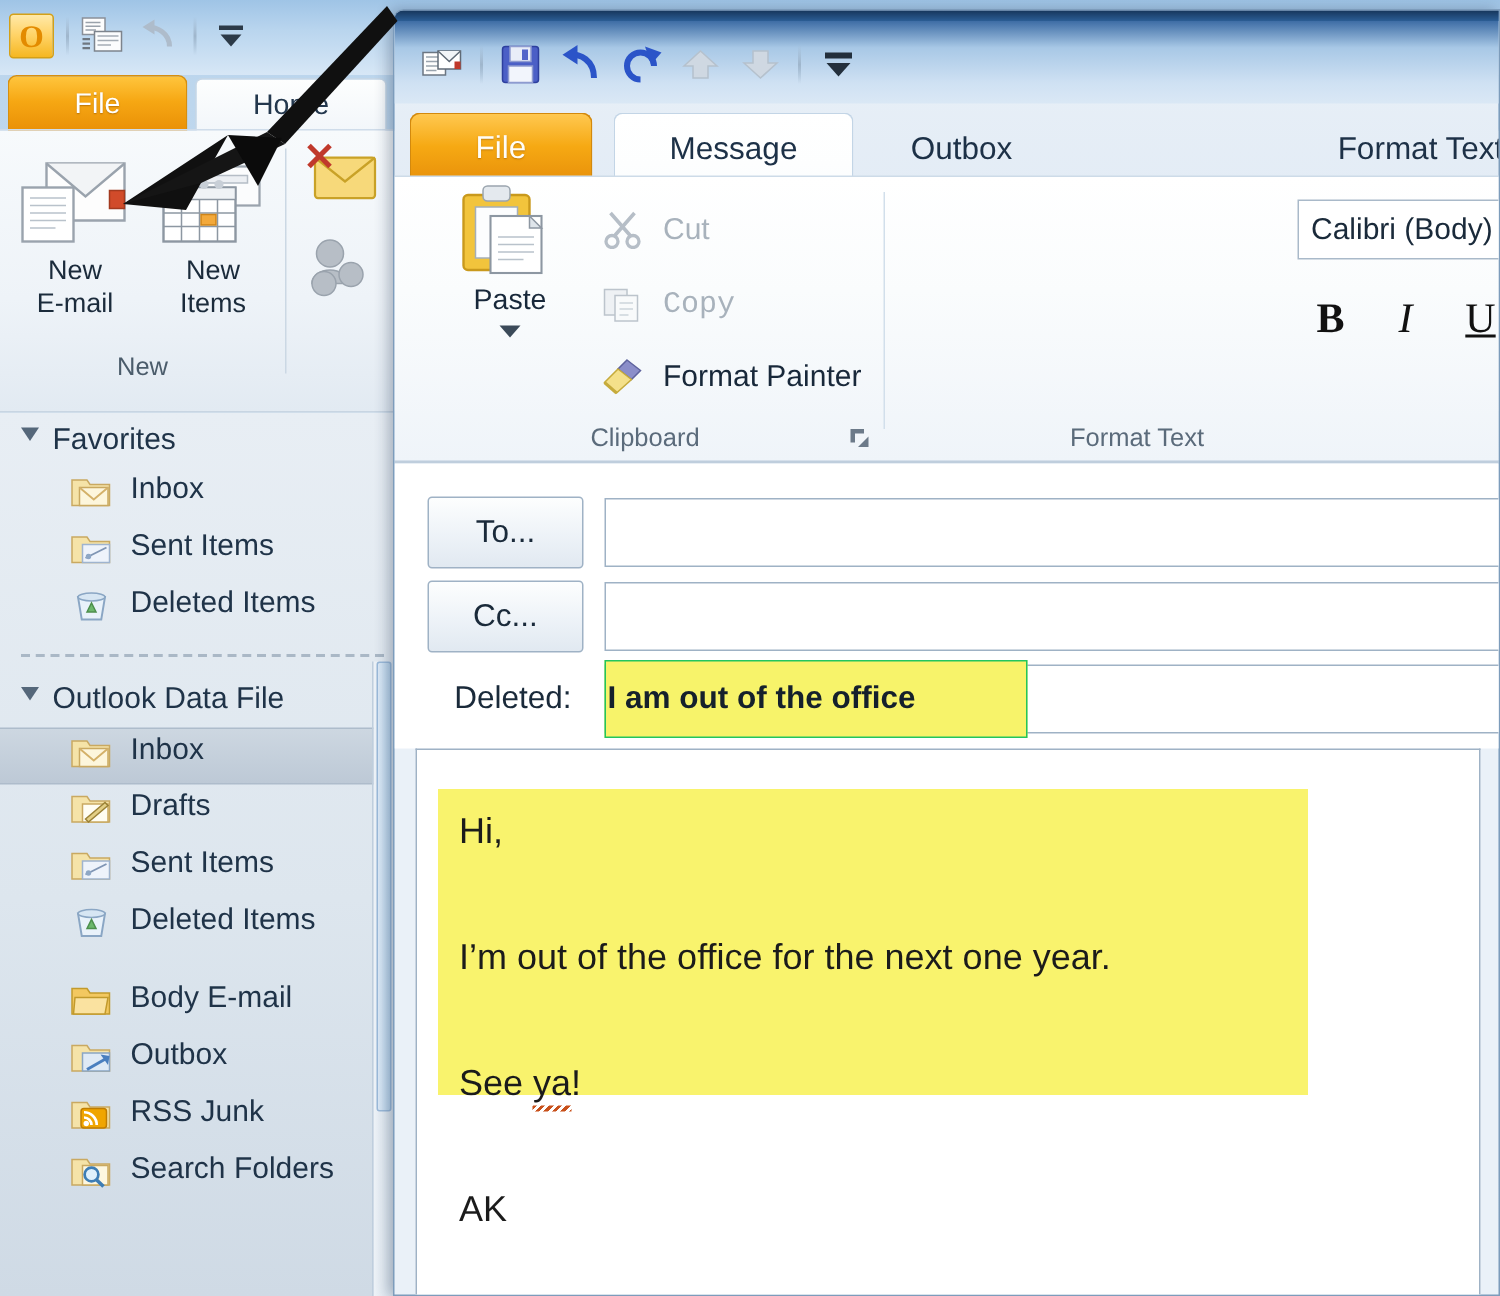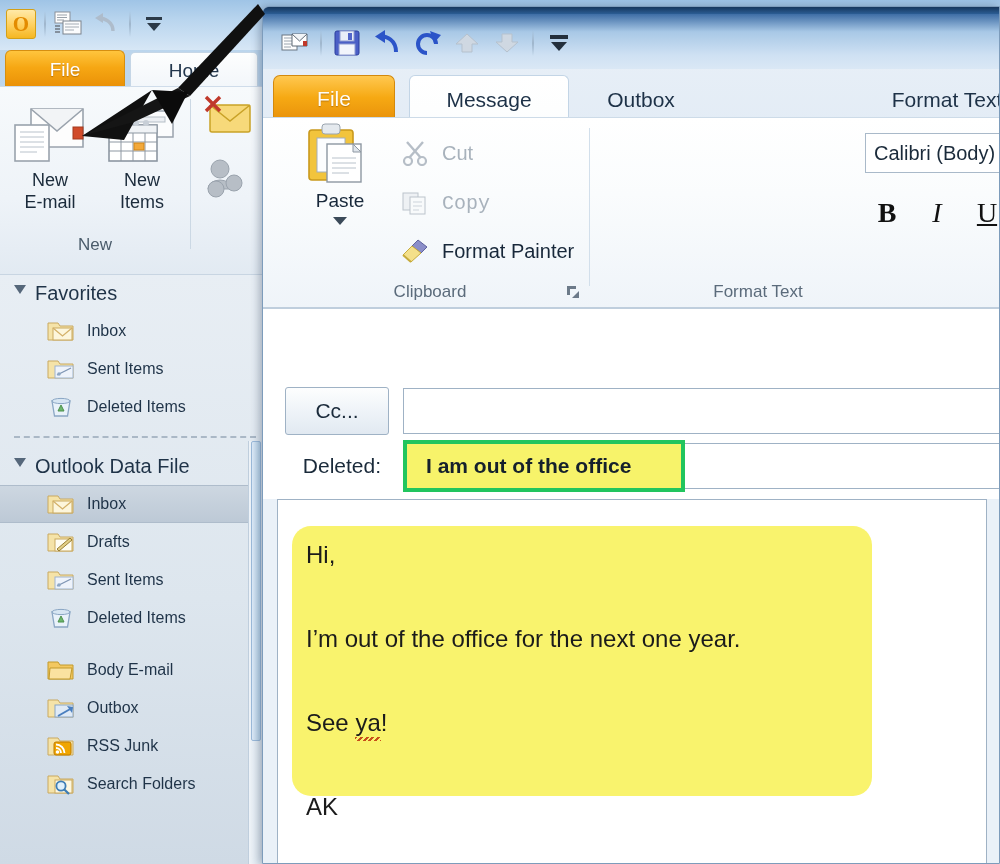--- a/index.html
+++ b/index.html
@@ -73,22 +73,22 @@
     background:linear-gradient(180deg,#e8eef4 0%,#dde6ee 55%,#cfdae5 100%);
     border-top:1px solid #c8d5e2;
     overflow:hidden;
   }
   .nav-header{
     display:flex;gap:9px;padding:7px 0 7px 14px;
     font-size:20px;color:#1f3348;
   }
   .nav-tri{ width:0;height:0;border-left:6px solid transparent;border-right:6px solid transparent;border-top:9px solid #55677a; margin-top:3px;}
   .nav-item{
-    display:flex;align-items:center;gap:11px;padding:3px 0 3px 46px;
-    font-size:16px;color:#1f3348; height:38px;
+    display:flex;align-items:flex-start;gap:11px;padding:3px 0 3px 46px;
+    font-size:20px;color:#1f3348; height:38px;
   }
   .nav-item.selected{
     background:linear-gradient(180deg,#cdd7e1 0%,#bdc9d6 100%);
     border-top:1px solid #aebccb;border-bottom:1px solid #aebccb;
   }
   .nav-divider{
     margin:10px 6px 10px 14px;border-top:2px dashed #aab8c6;height:0;
   }
   .nav-gap{height:14px;}
   .folder-ico{width:30px;height:26px;flex:0 0 30px;position:relative;}
@@ -188,35 +188,35 @@
   #row-subject{top:134px;}
   .hdr-label{
     margin-left:22px;width:104px;font-size:21px;color:#1a2a3a;text-align:right;padding-right:8px;
   }
   #subject-field{
     margin-left:14px;flex:1;height:46px;background:#fff;border:1px solid #9fb2c5;
     position:relative;
   }
   #subject-highlight{
     position:absolute;left:-1px;top:-4px;width:282px;height:52px;
-    background:#f7f36a;border:4px solid #22c55e;
-    display:flex;align-items:center;padding-left:19px;
+    background:#f7f36a;border:1px solid #22c55e;
+    display:flex;align-items:center;padding-left:1px;
     font-size:21px;color:#15202c;font-weight:bold;
   }
 
   
   #cw-body{
     position:absolute;left:14px;top:492px;width:710px;height:372px;
     background:#fff;border:1px solid #9fb2c5;border-bottom:none;
   }
   #body-highlight{
-    position:absolute;left:14px;top:26px;width:580px;height:270px;
+    position:absolute;left:14px;top:26px;width:580px;height:204px;
     background:#f9f36d;
     padding:14px 0 0 14px;
-    font-size:24px;color:#1b1b1b;line-height:1.25;border-radius:19px;
+    font-size:24px;color:#1b1b1b;line-height:1.25;
   }
   .body-line{margin-bottom:54px;position:relative;display:inline-block;}
   .squiggle{
     position:relative;
   }
   .squiggle::after{
     content:"";position:absolute;left:0;right:0;bottom:-5px;height:4px;
     background:repeating-linear-gradient(135deg,#c8501a 0 2px,transparent 2px 4px);
   }
 
@@ -640,20 +640,24 @@
       </div>
 
       <div class="grp-label" style="left:0;width:330px;">Format Text</div>
     </div>
   </div>
 
   <div id="cw-divider-line"></div>
 
   <div id="cw-headers">
 
+    <div class="hdr-row" id="row-to">
+      <div class="hdr-btn">To...</div>
+      <div class="hdr-field"></div>
+    </div>
 
     <div class="hdr-row" id="row-cc">
       <div class="hdr-btn">Cc...</div>
       <div class="hdr-field"></div>
     </div>
 
     <div class="hdr-row" id="row-subject">
       <div class="hdr-label">Deleted:</div>
       <div id="subject-field">
         <div id="subject-highlight">I am out of the office</div>

